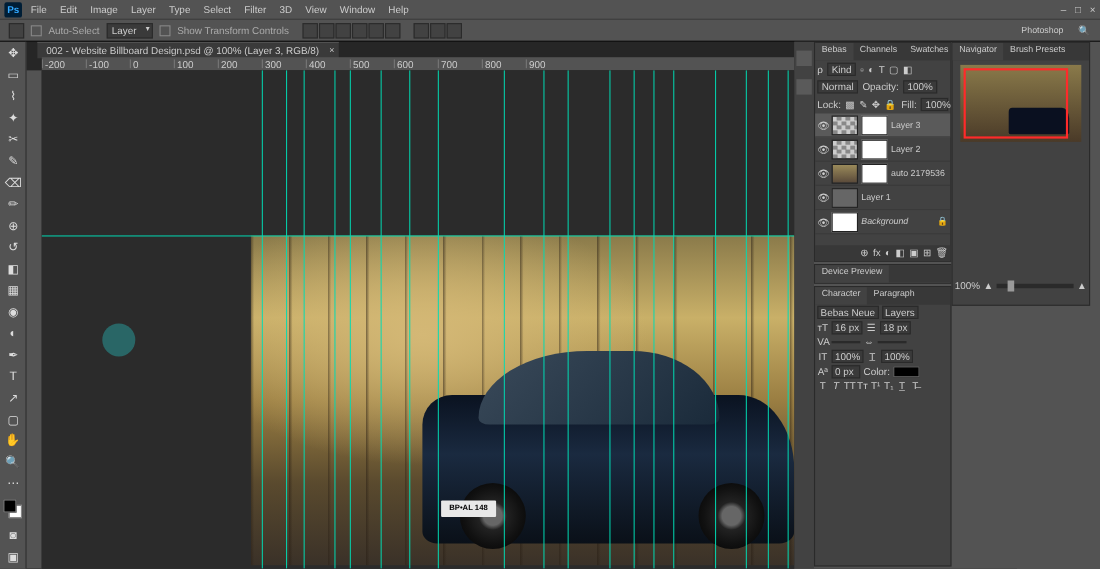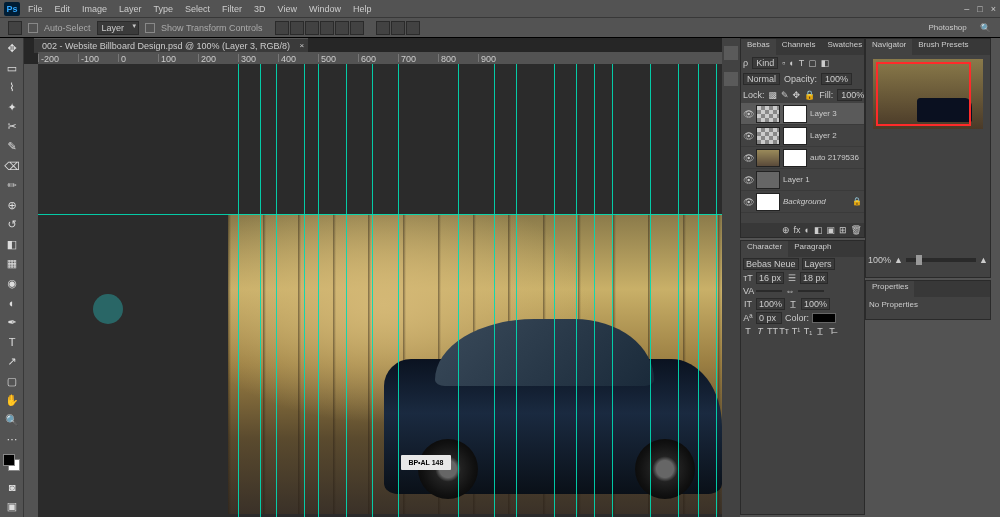--- a/index.html
+++ b/index.html
@@ -285,20 +285,25 @@
             <span>⊕</span>
             <span>fx</span>
             <span>◐</span>
             <span>◧</span>
             <span>▣</span>
             <span>⊞</span>
             <span>🗑</span>
           </div>
       </div>
 
+      <div class="panel">
+        <div class="panel-tabs">
+            <div class="ptab active">Device Preview</div>
+          </div>
+      </div>
 
       <div class="panel char-panel" style="flex:1">
         <div class="panel-tabs" id="charTabs">
             <div class="ptab active">Character</div>
             <div class="ptab">Paragraph</div>
           </div>
         <div class="char-row">
           <div class="cv" style="min-width:50px">Bebas Neue</div>
           <div class="cv" style="min-width:30px">Layers</div>
         </div>
@@ -352,21 +357,15 @@
         <div style="height:120px"></div>
         <div class="slider-row">
           <span>100%</span>
           <span>▲</span>
           <div class="slider">
               <div class="slider-thumb" style="left:15%"></div>
             </div>
           <span>▲</span>
         </div>
       </div>
-      <div class="panel prop-panel">
-        <div class="panel-tabs">
-            <div class="ptab active">Properties</div>
-          </div>
-        <div class="panel-body">No Properties</div>
-      </div>
     </div>
   </div>
 </div>
 
 </body></html>

